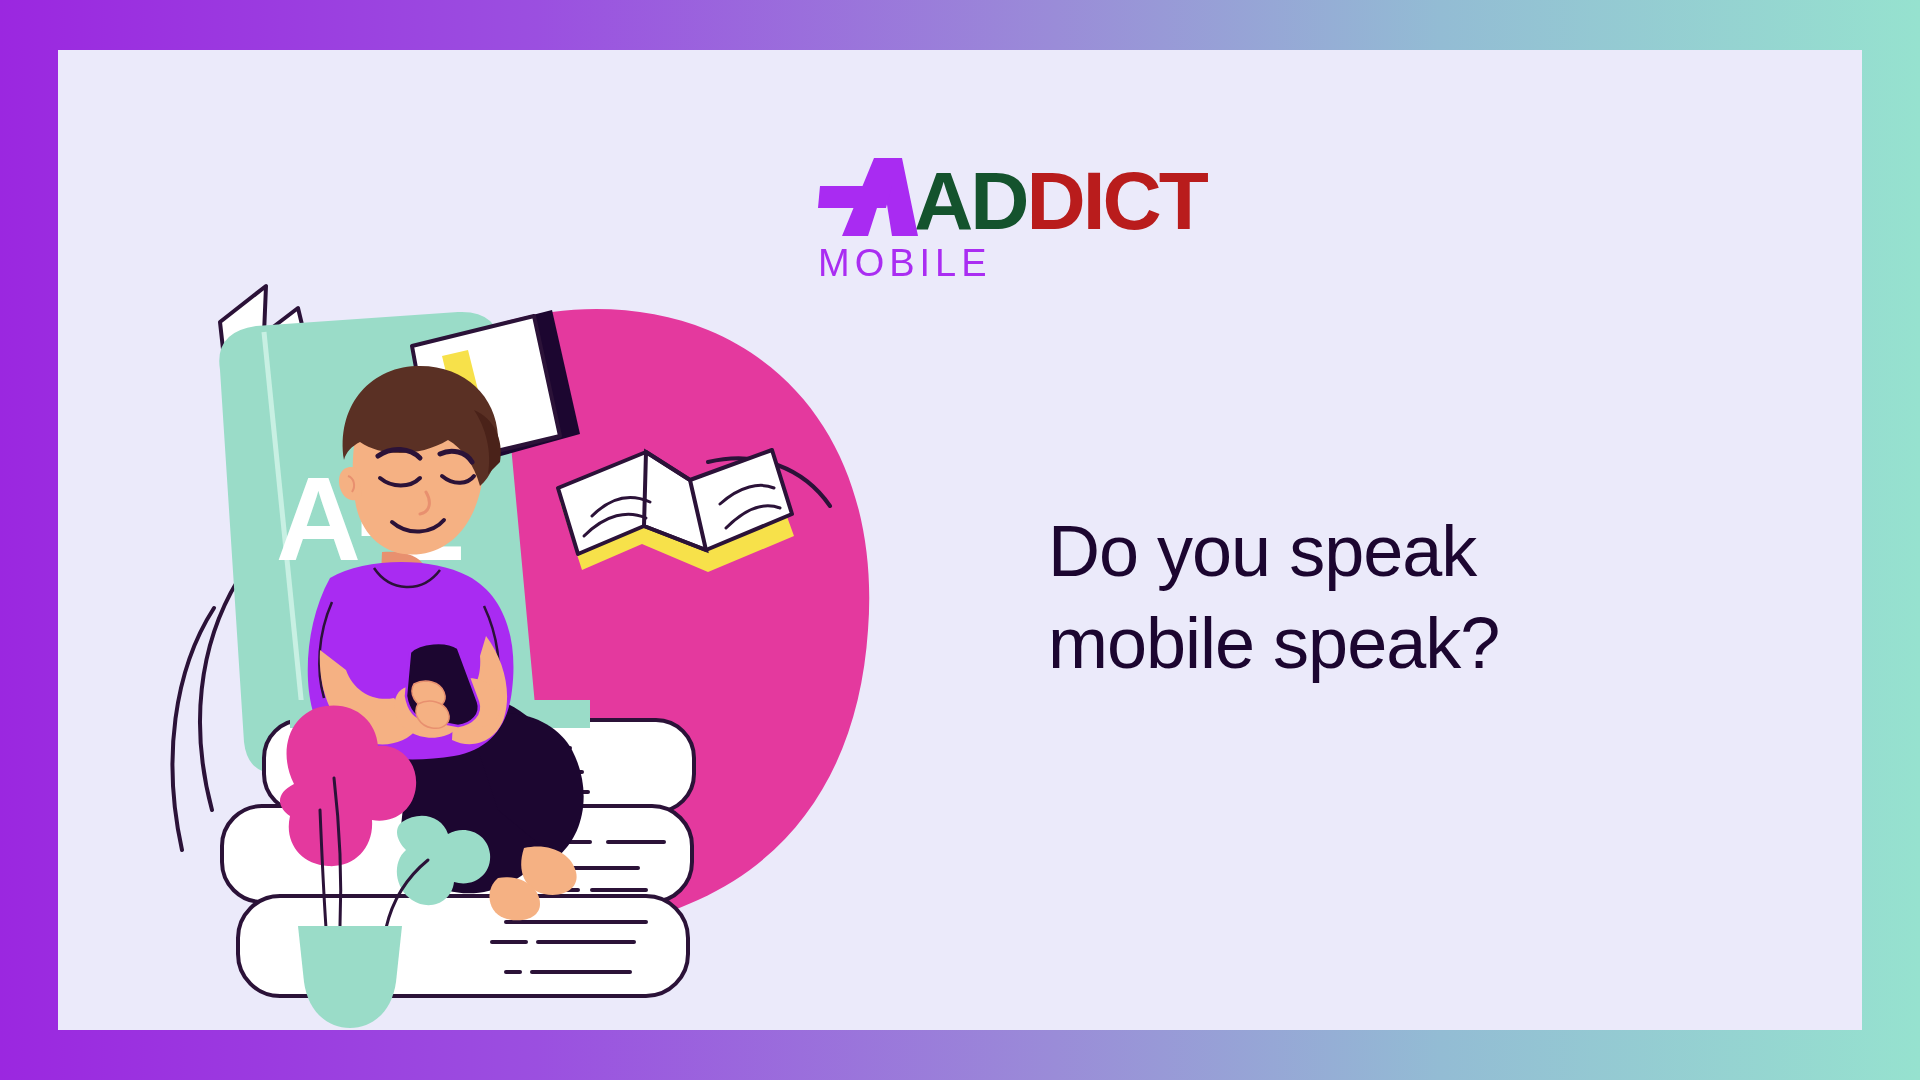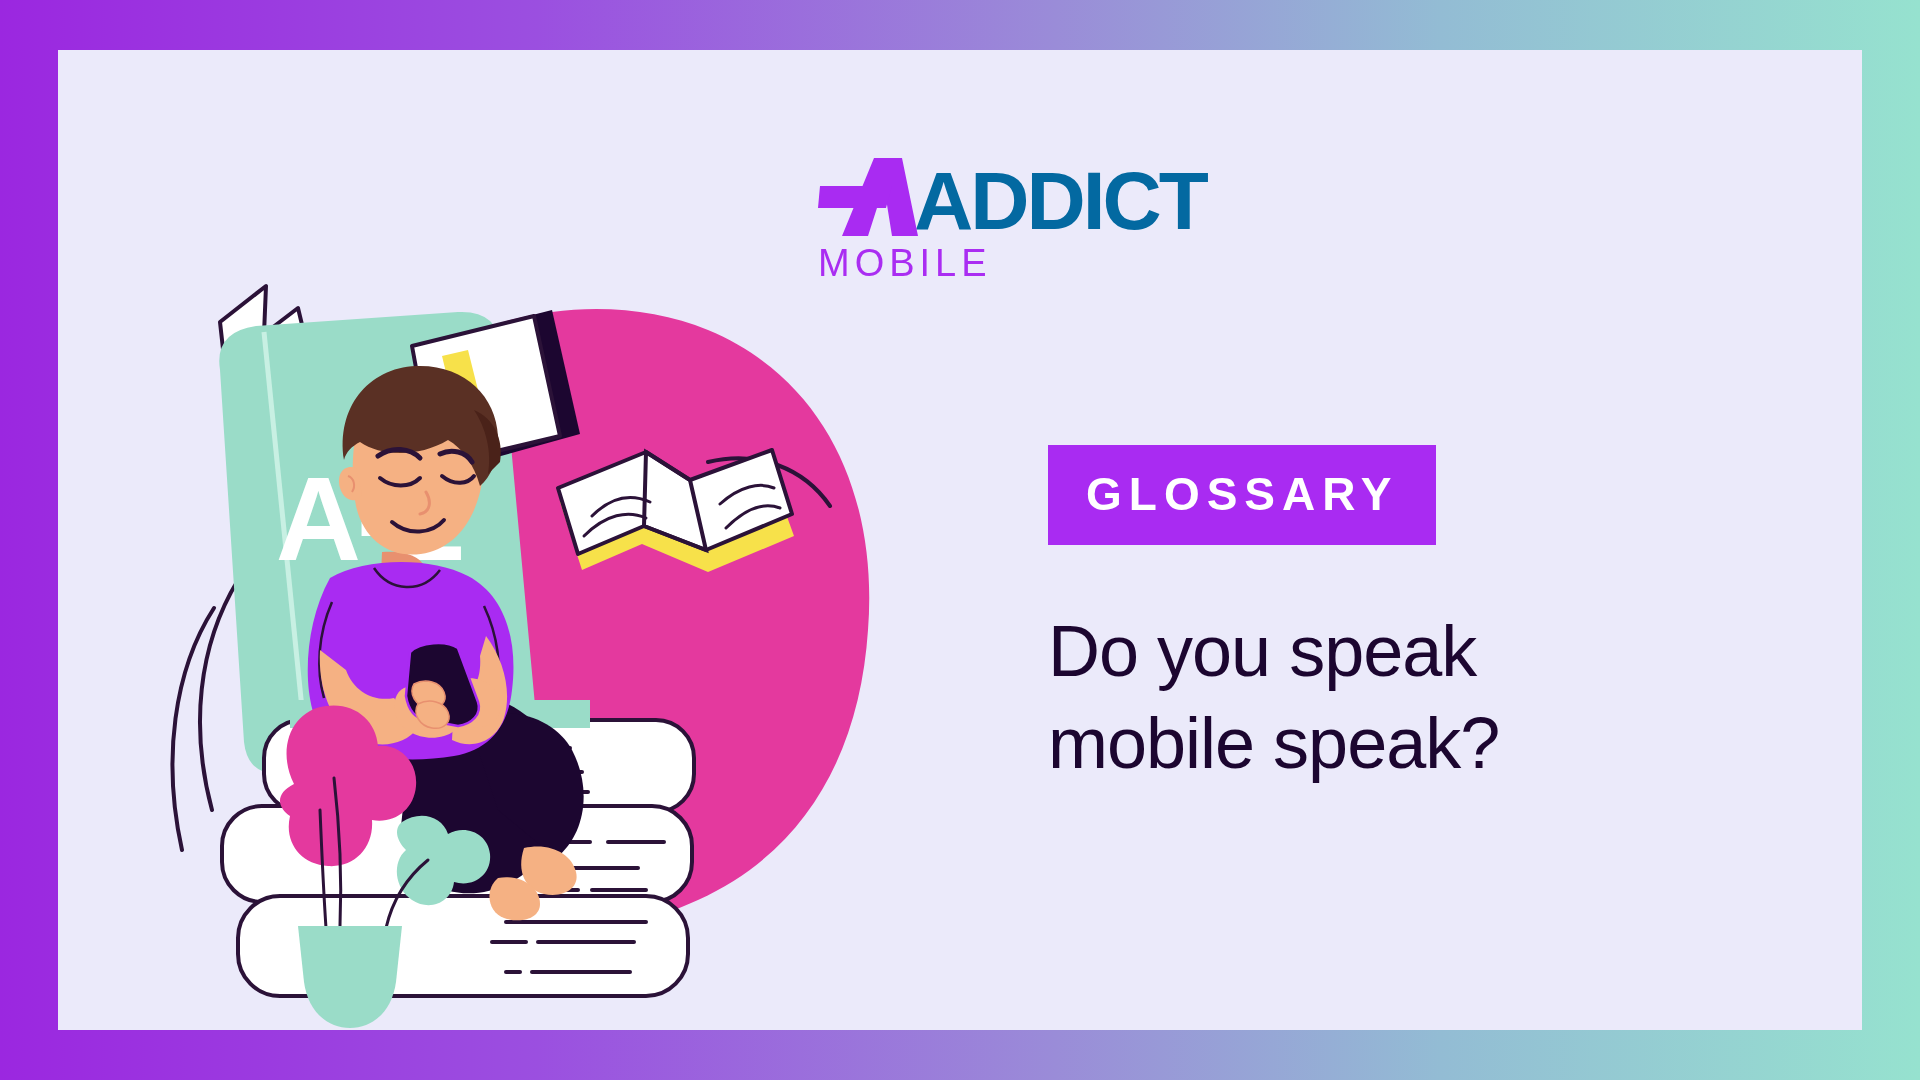--- a/index.html
+++ b/index.html
@@ -32,25 +32,25 @@
     letter-spacing:-2px;
   }
   .logo-a-mark {
     position:relative;
     width:100px; height:78px;
     flex:0 0 auto;
     margin-right:-4px;
   }
   .logo-a-mark svg { display:block; }
   .logo-ad {
-    font-size:82px; font-weight:bold; color:#0369a1;
+    font-size:82px; font-weight:bold; color:#14532d;
     letter-spacing:-3px;
   }
   .logo-dict {
-    font-size:82px; font-weight:bold; color:#0369a1;
+    font-size:82px; font-weight:bold; color:#b91c1c;
     letter-spacing:-3px;
   }
   #logo-sub {
     font-size:38px;
     font-weight:400;
     color:#AA2DF2;
     letter-spacing:5px;
     margin-top:6px;
     padding-right:6px;
   }
@@ -260,20 +260,19 @@
           <path d="M2 28 L 74 28 L 68 50 L 0 50 Z" fill="#A92BF2"></path>
         </svg>
       </span>
       <span class="logo-ad">AD</span>
       <span class="logo-dict">DICT</span>
     </div>
     <div id="logo-sub">MOBILE</div>
   </div>
 
   <div id="right-col">
-    <div id="glossary-badge">GLOSSARY</div>
     <div id="headline">
       <span class="hl-line">Do you speak</span>
       <span class="hl-line">mobile speak?</span>
     </div>
   </div>
 
 </div>
 
 </body></html>

